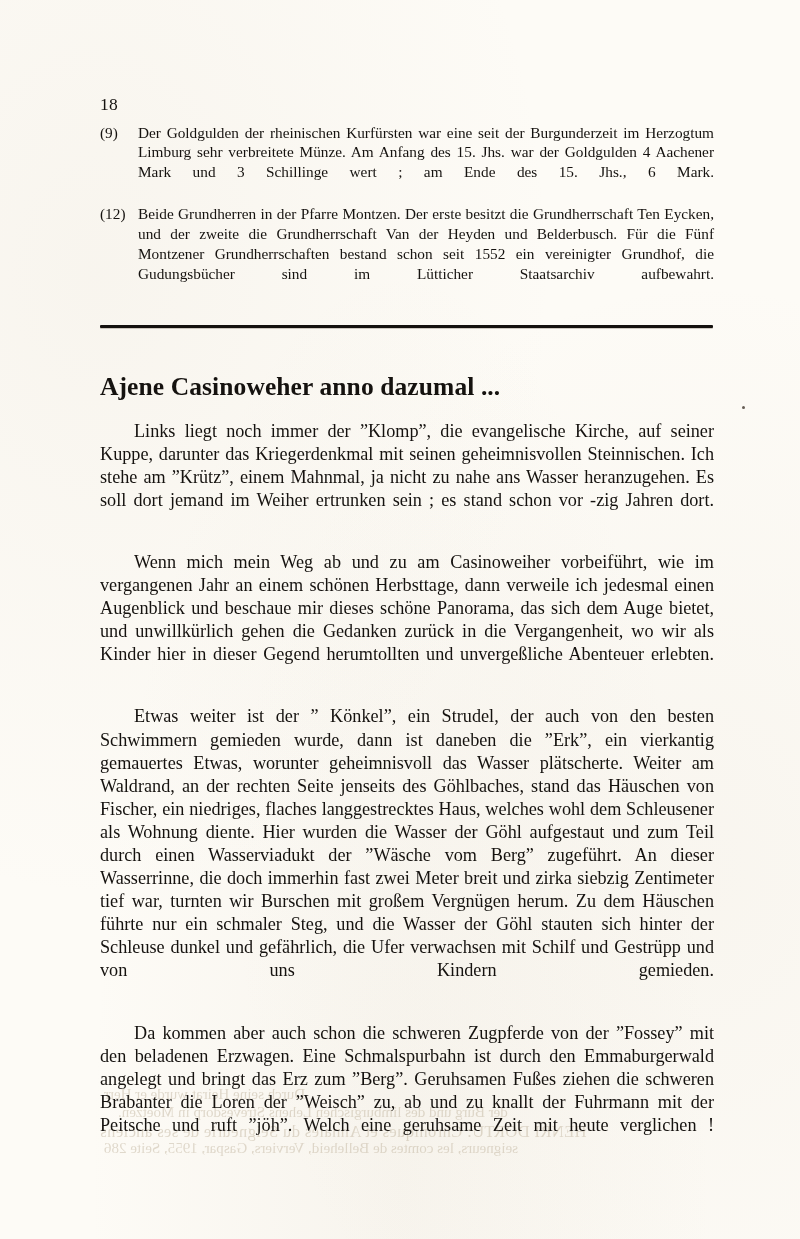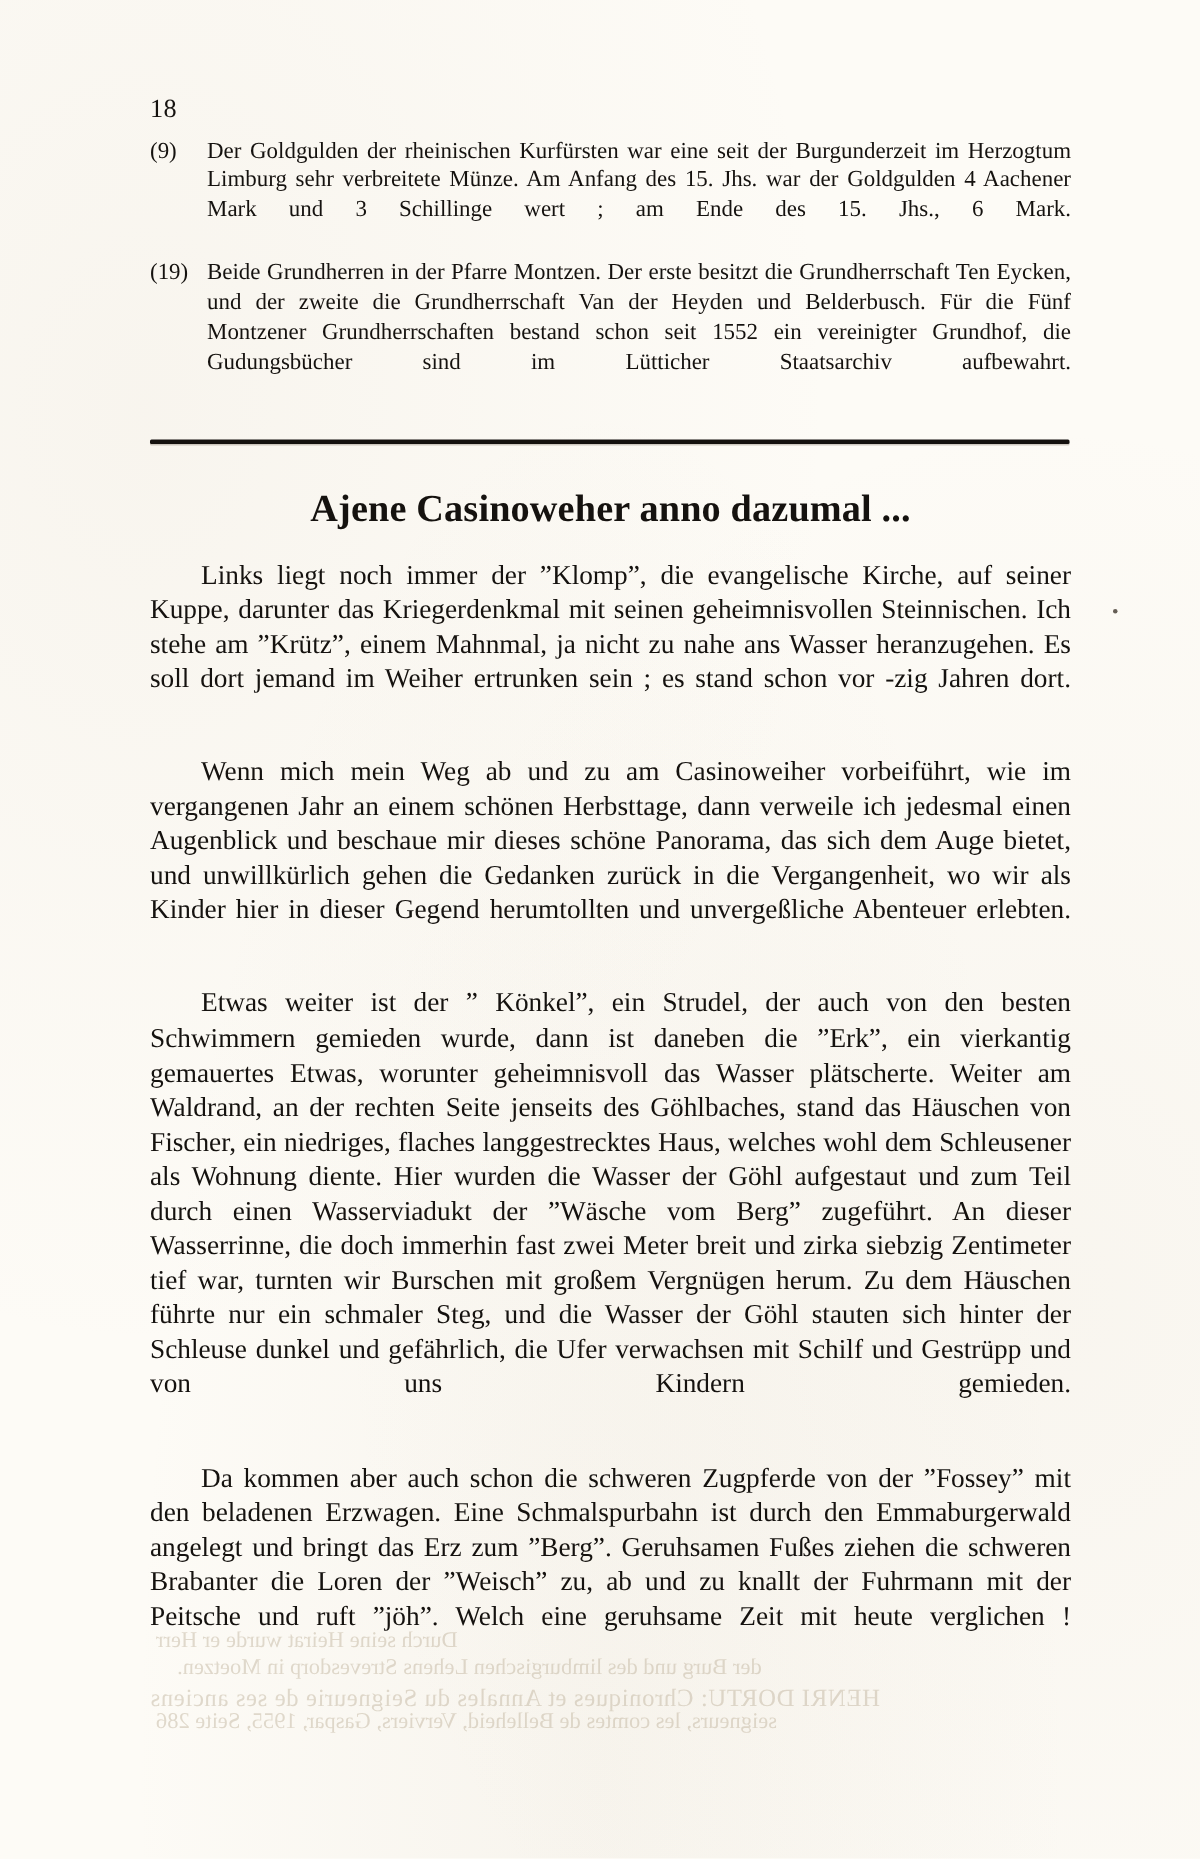--- a/index.html
+++ b/index.html
@@ -32,21 +32,21 @@
     position: absolute;
     left: 100px;
     top: 0;
     width: 614px;
     z-index: 2;
   }
 
   .folio {
     font-size: 17.5px;
     line-height: 1;
-    padding-top: 64px;
+    padding-top: 96px;
     letter-spacing: 0.2px;
   }
 
   
   .notes {
     margin-top: 9px;
     font-size: 15.3px;
     line-height: 1.305;
     text-align: justify;
     text-justify: inter-word;
@@ -84,22 +84,22 @@
   .rule {
     width: 613px;
     height: 3px;
     background: #14110e;
     border-radius: 1px;
     box-shadow: 0 1px 0 rgba(120,110,95,0.35);
   }
 
   
   .article-title {
-    margin-top: 16px;
-    text-align: center;
+    margin-top: 32px;
+    text-align: left;
     font-size: 25.5px;
     font-weight: 700;
     letter-spacing: 0.1px;
     line-height: 1.12;
   }
 
   
   .body {
     margin-top: 18px;
     font-size: 18.2px;
@@ -167,21 +167,21 @@
   <div class="folio">18</div>
 
   <div class="notes">
 
     <div class="note">
       <span class="note-marker">(9)</span>
       <span class="note-text">Der Goldgulden der rheinischen Kurfürsten war eine seit der Burgunderzeit im Herzogtum Limburg sehr verbreitete Münze. Am Anfang des 15. Jhs. war der Goldgulden 4 Aachener Mark und 3 Schillinge wert ; am Ende des 15. Jhs., 6 Mark.</span>
     </div>
 
     <div class="note">
-      <span class="note-marker">(19)</span>
+      <span class="note-marker">(12)</span>
       <span class="note-text">Beide Grundherren in der Pfarre Montzen. Der erste besitzt die Grundherrschaft Ten Eycken, und der zweite die Grundherrschaft Van der Heyden und Belderbusch. Für die Fünf Montzener Grundherrschaften bestand schon seit 1552 ein vereinigter Grundhof, die Gudungsbücher sind im Lütticher Staatsarchiv aufbewahrt.</span>
     </div>
 
 
   </div>
 
   <div class="rule-wrap">
     <div class="rule"></div>
   </div>
 

